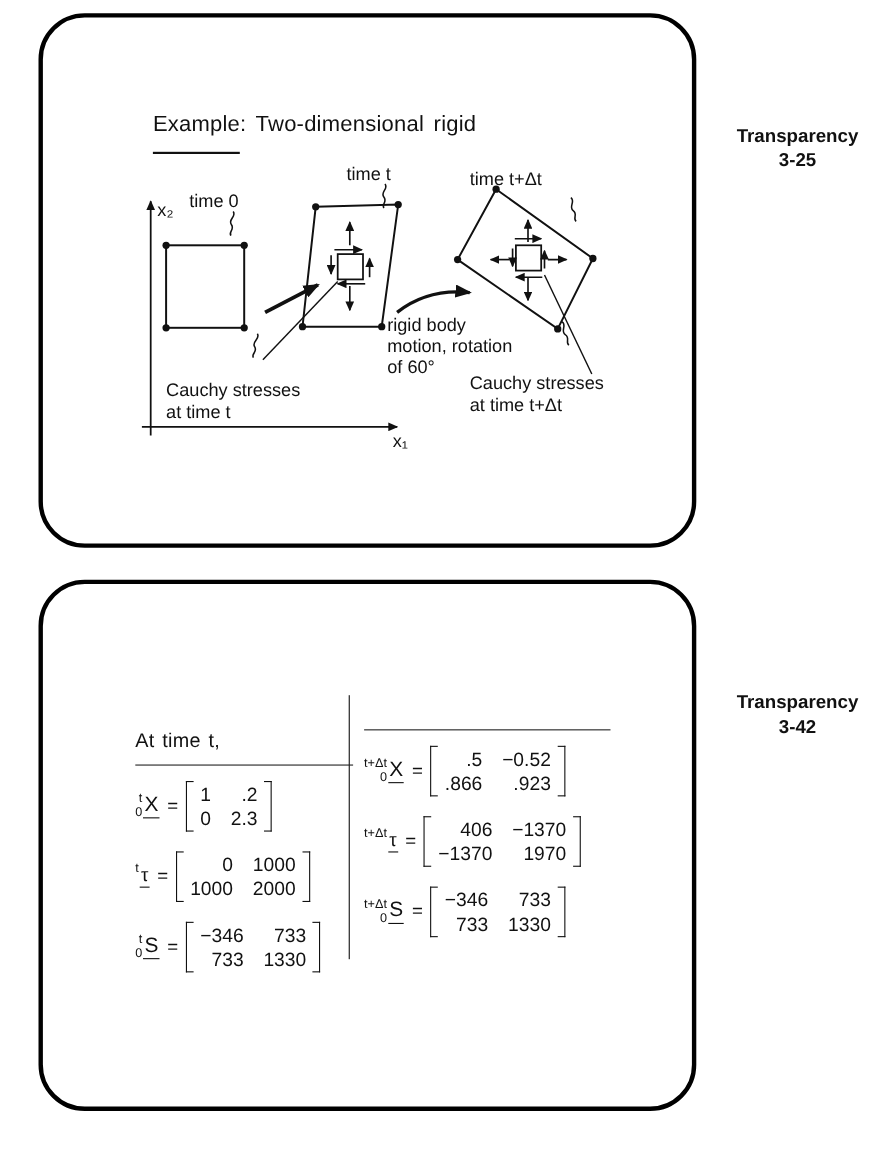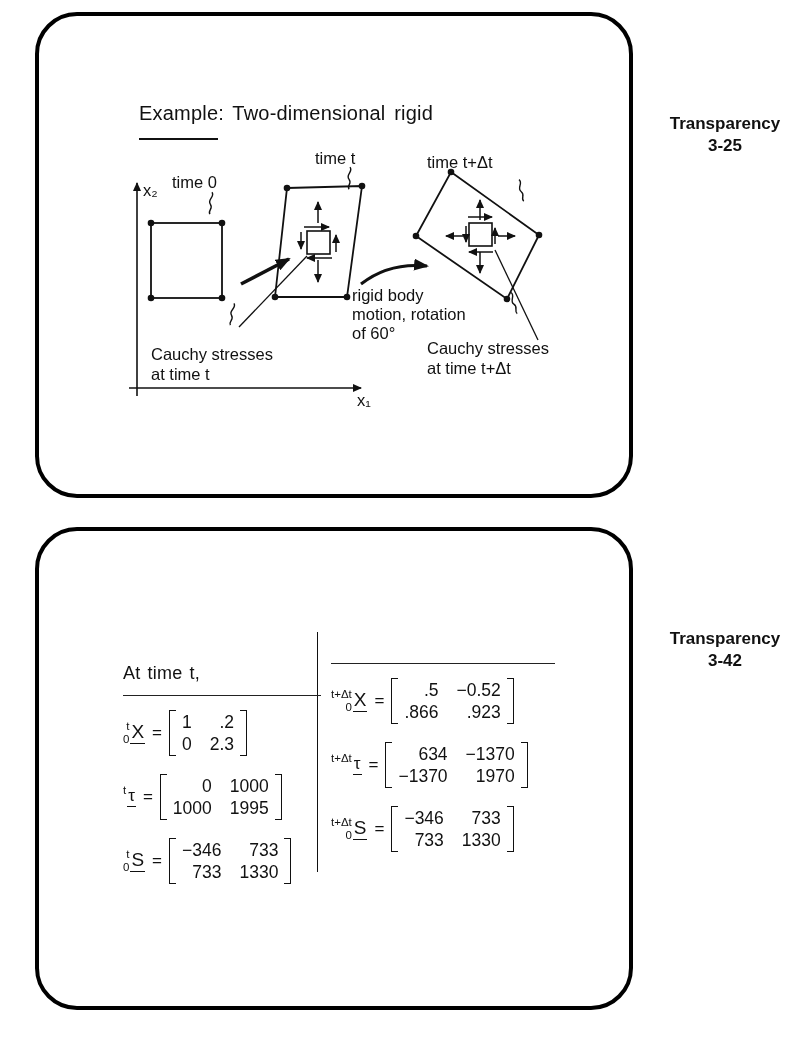--- a/index.html
+++ b/index.html
@@ -199,21 +199,21 @@
             </span>
             <span class="sym tau">τ</span>
           </span>
         <span class="eq">=</span>
         <span class="matrix">
             <span class="bk bl"></span>
             <span class="cells">
               <span>0</span>
               <span>1000</span>
               <span>1000</span>
-              <span>1995</span>
+              <span>2000</span>
             </span>
             <span class="bk br"></span>
           </span>
       </div>
 
       <div class="mrow">
         <span class="msym">
             <span class="presc">
               <span class="psup">t</span>
               <span class="psub">0</span>
@@ -263,21 +263,21 @@
             <span class="presc">
               <span class="psup">t+Δt</span>
               <span class="psub"></span>
             </span>
             <span class="sym tau">τ</span>
           </span>
         <span class="eq">=</span>
         <span class="matrix">
             <span class="bk bl"></span>
             <span class="cells">
-              <span>634</span>
+              <span>406</span>
               <span>−1370</span>
               <span>−1370</span>
               <span>1970</span>
             </span>
             <span class="bk br"></span>
           </span>
       </div>
 
       <div class="mrow">
         <span class="msym">

